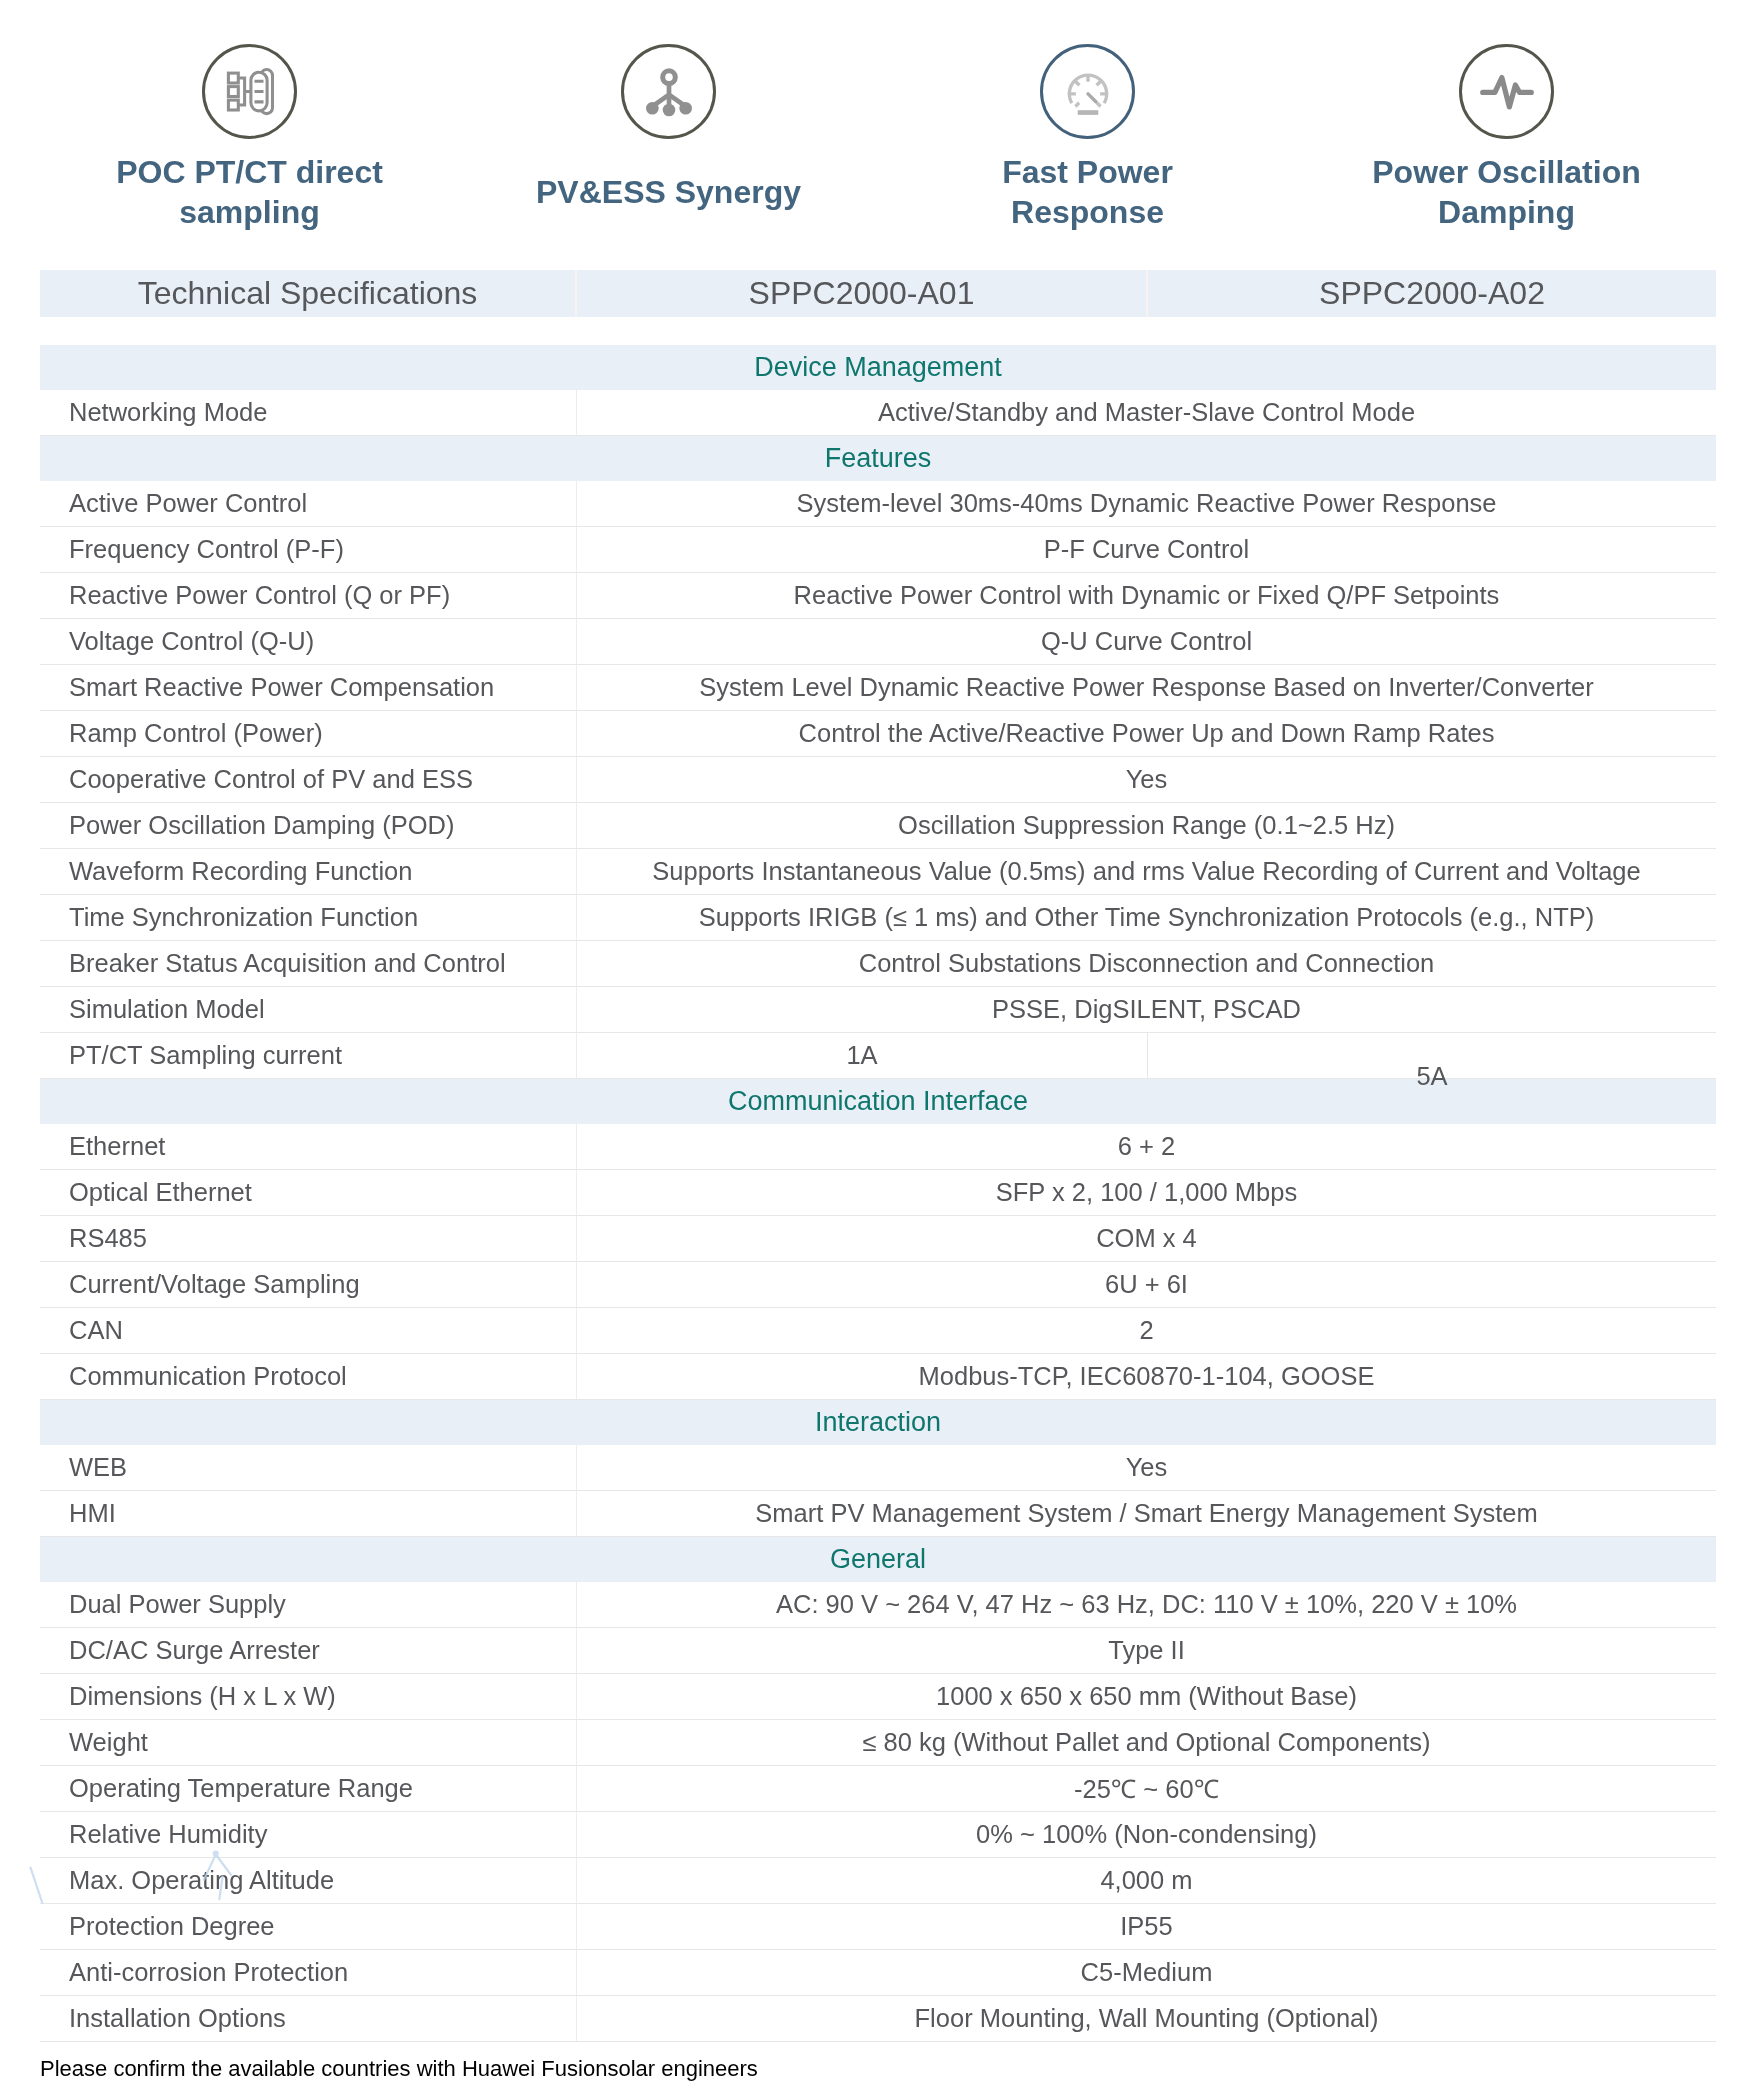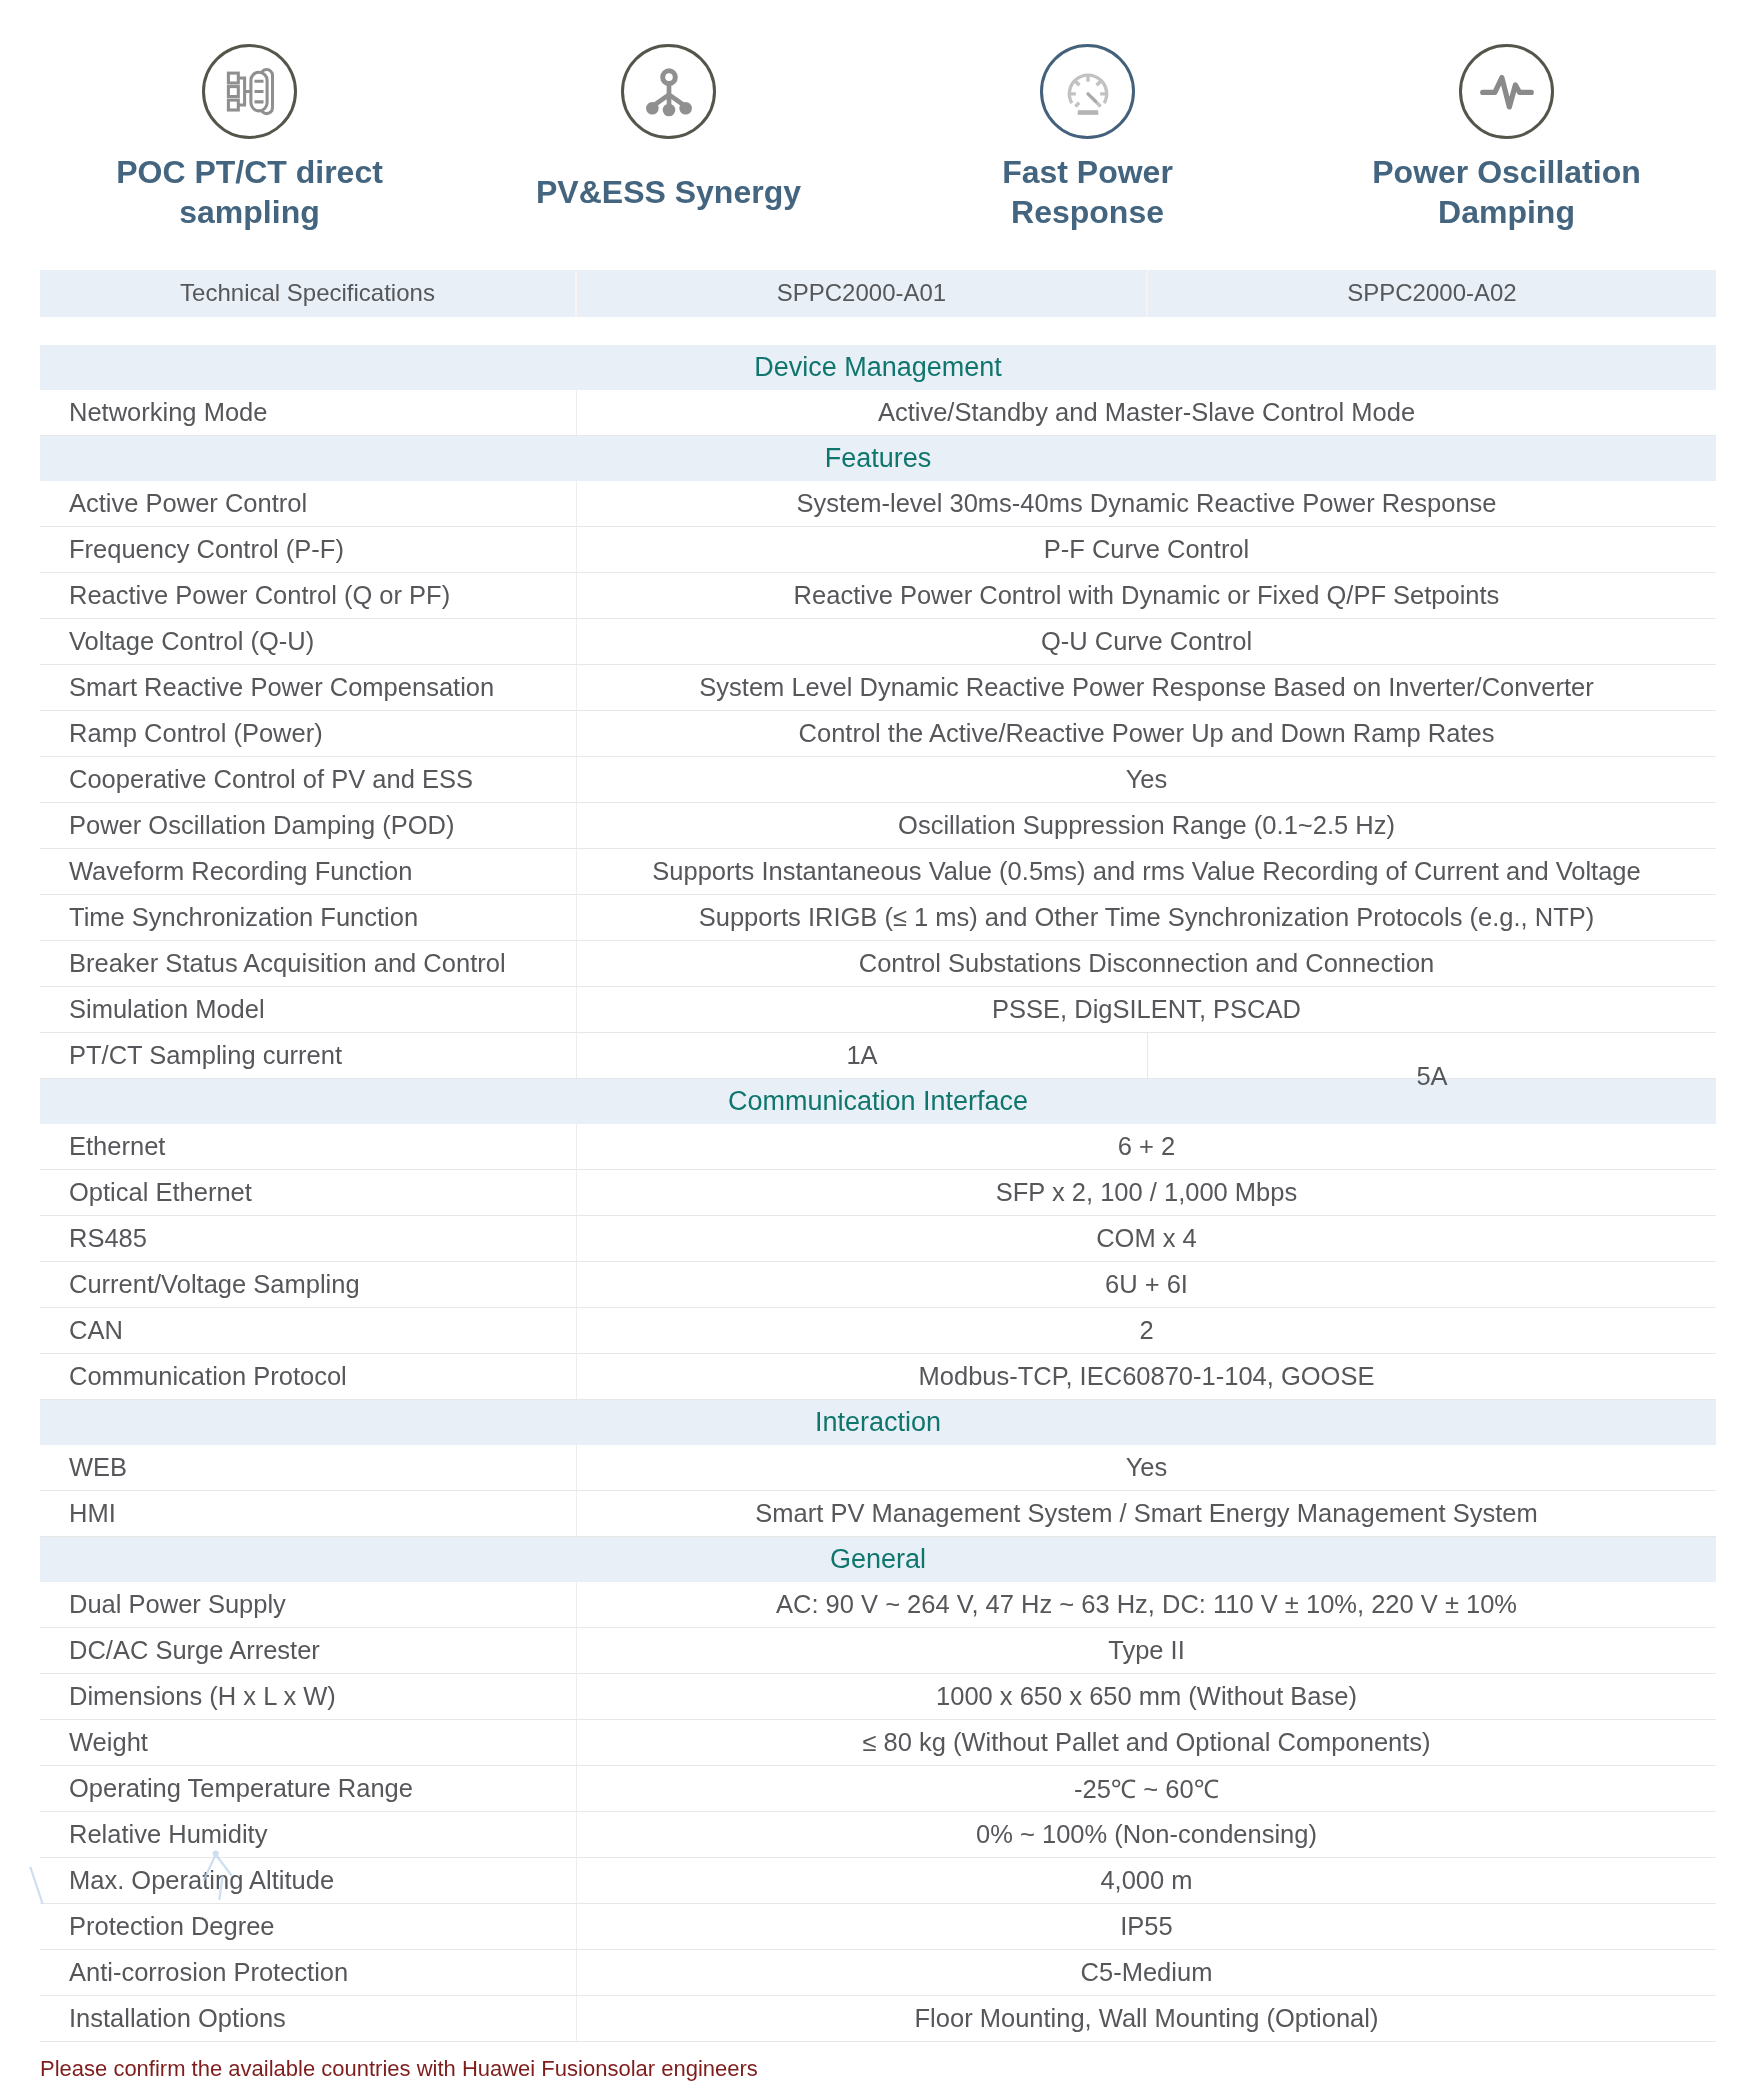--- a/index.html
+++ b/index.html
@@ -27,21 +27,21 @@
     display: flex; align-items: center; justify-content: center;
     text-align: center;
     font-size: 32px; font-weight: bold; line-height: 40px;
     color: #44657f;
   }
 
   
   .spec-table { margin: 36px 40px 0 40px; }
   .thead { display: flex; height: 47px; background: #e9eff6; }
   .th { display: flex; align-items: center; justify-content: center;
-        font-size: 24px; color: #55575a; }
+        font-size: 32px; color: #55575a; }
   .th1 { width: 537px; border-right: 2.6px solid #f8f3f0; }
   .th2 { width: 571px; border-right: 2.6px solid #f8f3f0; }
   .th3 { flex: 1; }
 
   .tbody { margin-top: 28px; }
   .section-bar {
     height: 45px; background: #e9eff6;
     display: flex; align-items: center; justify-content: center;
     font-size: 27px; color: #0f766e;
   }
@@ -50,21 +50,21 @@
   .cell-label {
     width: 537px; padding-left: 29px;
     border-right: 1.8px solid #ededed;
   }
   .cell-value { flex: 1; justify-content: center; text-align: center; }
   .cell-value.half { flex: none; width: 571px; border-right: 1.8px solid #e7e7e7; }
   .cell-value.half-last { flex: 1; margin-top: 42px; }
 
   .footnote {
     margin: 14px 40px 0 40px;
-    font-size: 22px; color: #7f1d1d;
+    font-size: 22px; color: #000000;
   }
 
   .watermark { position: absolute; left: 16px; top: 1830px; pointer-events: none; }
 </style>
 </head>
 <body>
 
 <div class="banner">
 
   <div class="banner-item">

